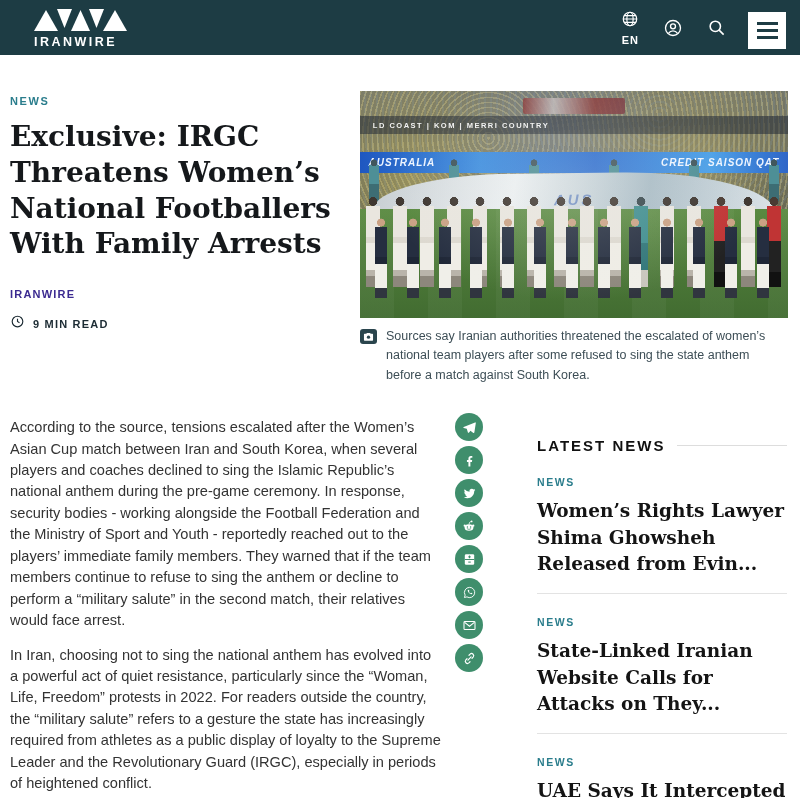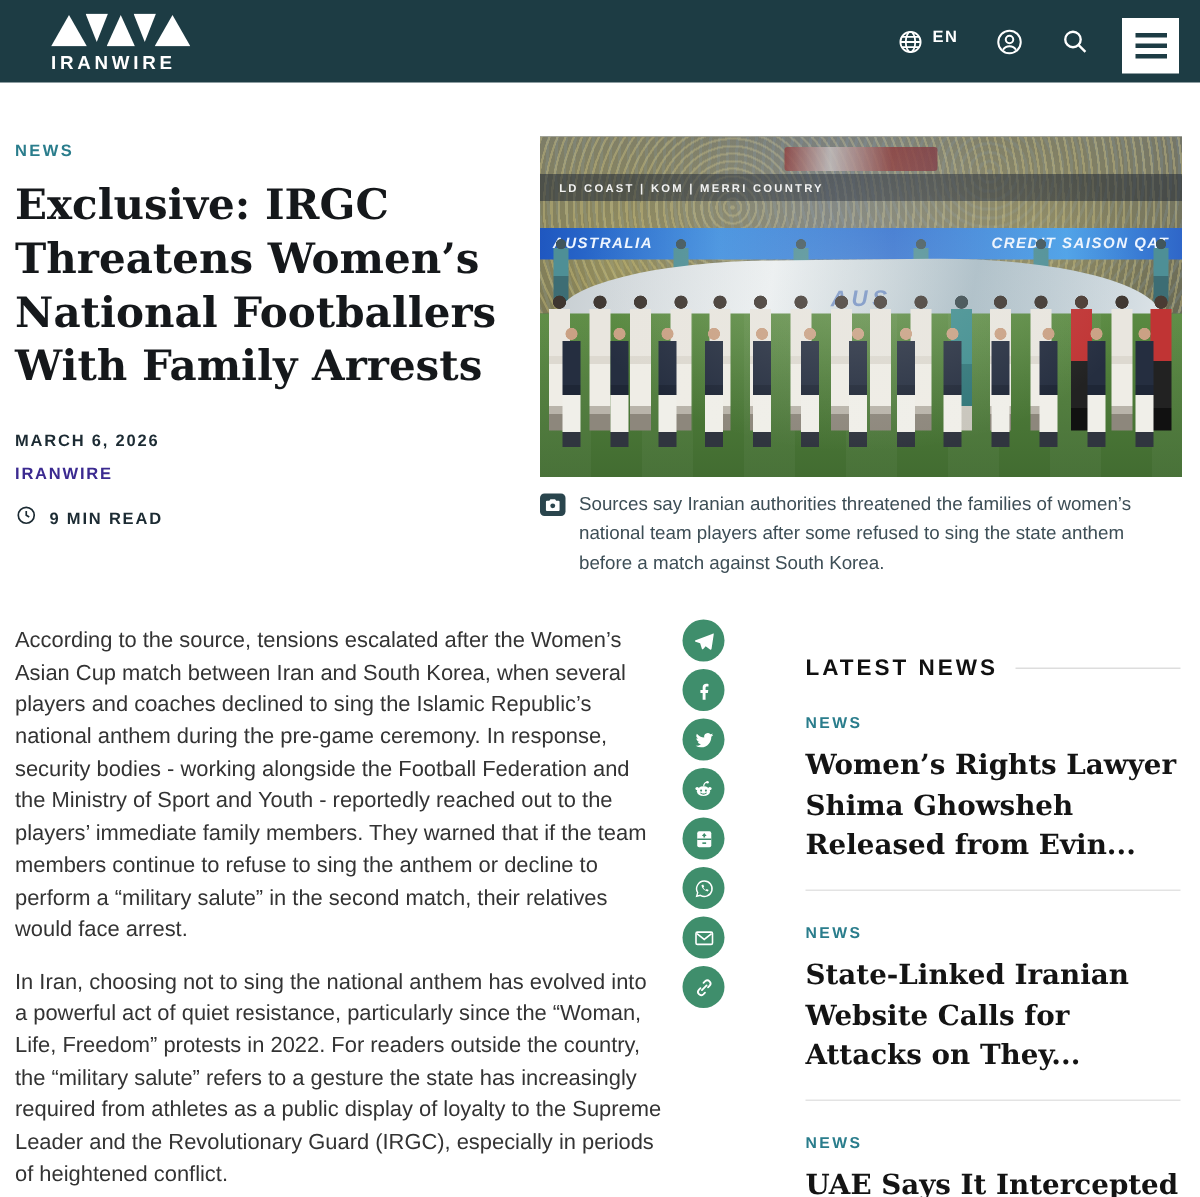--- a/index.html
+++ b/index.html
@@ -10,21 +10,21 @@
   .site-header{ height:55px; background:#1d3c44; display:flex; align-items:flex-start; padding:0 14px 0 34px; }
   .brand{ display:flex; flex-direction:column; margin-top:9px; cursor:pointer; }
   .tris{ display:flex; align-items:flex-end; gap:1px; height:22px; }
   .tri{ display:block; background:#fff; }
   .tri.up1{ width:24px;height:21px; clip-path:polygon(50% 0,100% 100%,0 100%); }
   .tri.dn { width:15px;height:19px; clip-path:polygon(0 0,100% 0,50% 100%); margin:0 -2px; align-self:flex-start; }
   .tri.up2{ width:19px;height:21px; clip-path:polygon(50% 0,100% 100%,0 100%); }
   .brand-name{ color:#fff; font-weight:bold; font-size:12.5px; letter-spacing:2.5px; margin-top:4px; }
 
   .header-right{ margin-left:auto; display:flex; align-items:center; height:55px; }
-  .lang{ display:flex; align-items:flex-start; gap:6px; color:#fff; cursor:pointer; }
+  .lang{ display:flex; align-items:flex-end; gap:6px; color:#fff; cursor:pointer;flex-direction:column; }
   .lang-label{ font-size:11px; font-weight:bold; letter-spacing:1px; }
   .hicon{ display:flex; align-items:center; justify-content:center; cursor:pointer; }
   .hicon + .hicon, .lang + .hicon { margin-left:24px; }
   .hamburger{ width:38px; height:37px; background:#fff; margin:6px 0 0 22px; display:flex; flex-direction:column;
     align-items:center; justify-content:center; gap:4.5px; cursor:pointer; }
   .hamburger span{ width:21px; height:2.6px; background:#1d3c44; display:block; }
 
   
   .main{ padding:0 12px 0 10px; }
   .top-row{ display:flex; margin-top:36px; }
@@ -166,21 +166,20 @@
     </div>
   </div>
 </header>
 
 <div class="main">
 
   <div class="top-row">
     <div class="title-block">
       <span class="cat-label">NEWS</span>
       <h1 class="article-title">Exclusive: IRGC Threatens Women’s National Footballers With Family Arrests</h1>
-      <div class="meta-date">MARCH 6, 2026</div>
       <div class="meta-author">IRANWIRE</div>
       <div class="read-row">
         <span>
           <svg width="15" height="15" viewBox="0 0 24 24" fill="none" stroke="#1c2b33" stroke-width="1.8">
             <circle cx="12" cy="12" r="8.5"></circle>
               <path d="M12 7.5V12l3.2 1.9"></path>
           </svg>
         </span>
         <span class="read-label">9 MIN READ</span>
       </div>
@@ -242,21 +241,21 @@
         </div>
         <div class="haze"></div>
       </div>
       <figcaption class="caption">
         <span class="cam-chip">
           <svg width="11" height="10" viewBox="0 0 24 22" fill="#fff">
             <path d="M8.6 2 7 4H3.5A1.5 1.5 0 0 0 2 5.5v12A1.5 1.5 0 0 0 3.5 19h17a1.5 1.5 0 0 0 1.5-1.5v-12A1.5 1.5 0 0 0 20.5 4H17L15.4 2Z"></path>
             <circle cx="12" cy="11.5" r="3.6" fill="#2a454d"></circle>
           </svg>
         </span>
-        <span>Sources say Iranian authorities threatened the families of women’s national team players after some refused to sing the state anthem before a match against South Korea.</span>
+        <span>Sources say Iranian authorities threatened the escalated of women’s national team players after some refused to sing the state anthem before a match against South Korea.</span>
       </figcaption>
     </figure>
   </div>
 
   <div class="content-row">
     <div class="body-col">
       <p>According to the source, tensions escalated after the Women’s Asian Cup match between Iran and South Korea, when several players and coaches declined to sing the Islamic Republic’s national anthem during the pre-game ceremony. In response, security bodies - working alongside the Football Federation and the Ministry of Sport and Youth - reportedly reached out to the players’ immediate family members. They warned that if the team members continue to refuse to sing the anthem or decline to perform a “military salute” in the second match, their relatives would face arrest.</p>
       <p>In Iran, choosing not to sing the national anthem has evolved into a powerful act of quiet resistance, particularly since the “Woman, Life, Freedom” protests in 2022. For readers outside the country, the “military salute” refers to a gesture the state has increasingly required from athletes as a public display of loyalty to the Supreme Leader and the Revolutionary Guard (IRGC), especially in periods of heightened conflict.</p>
     </div>
 

